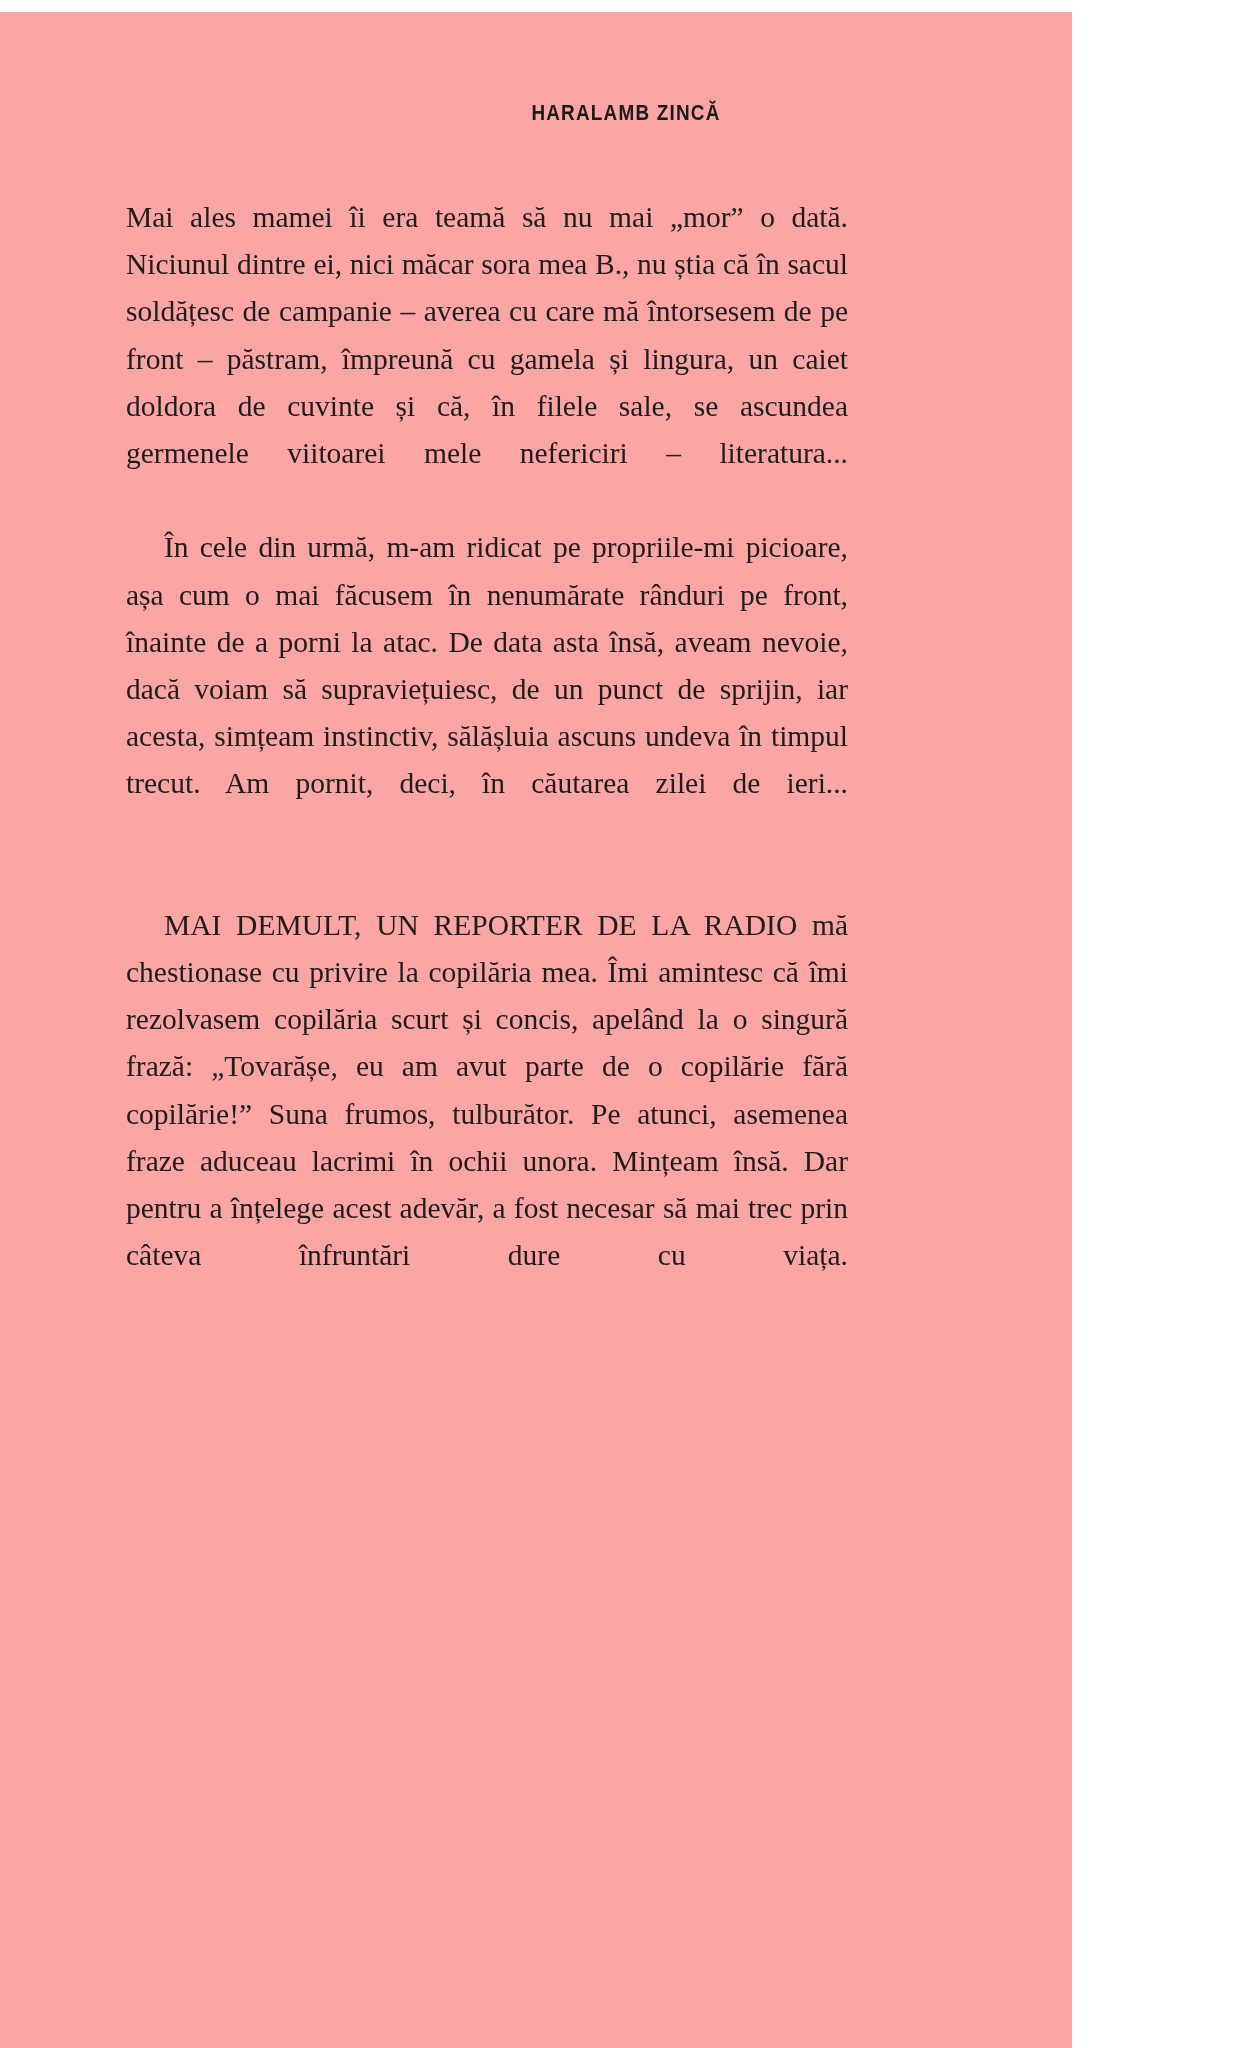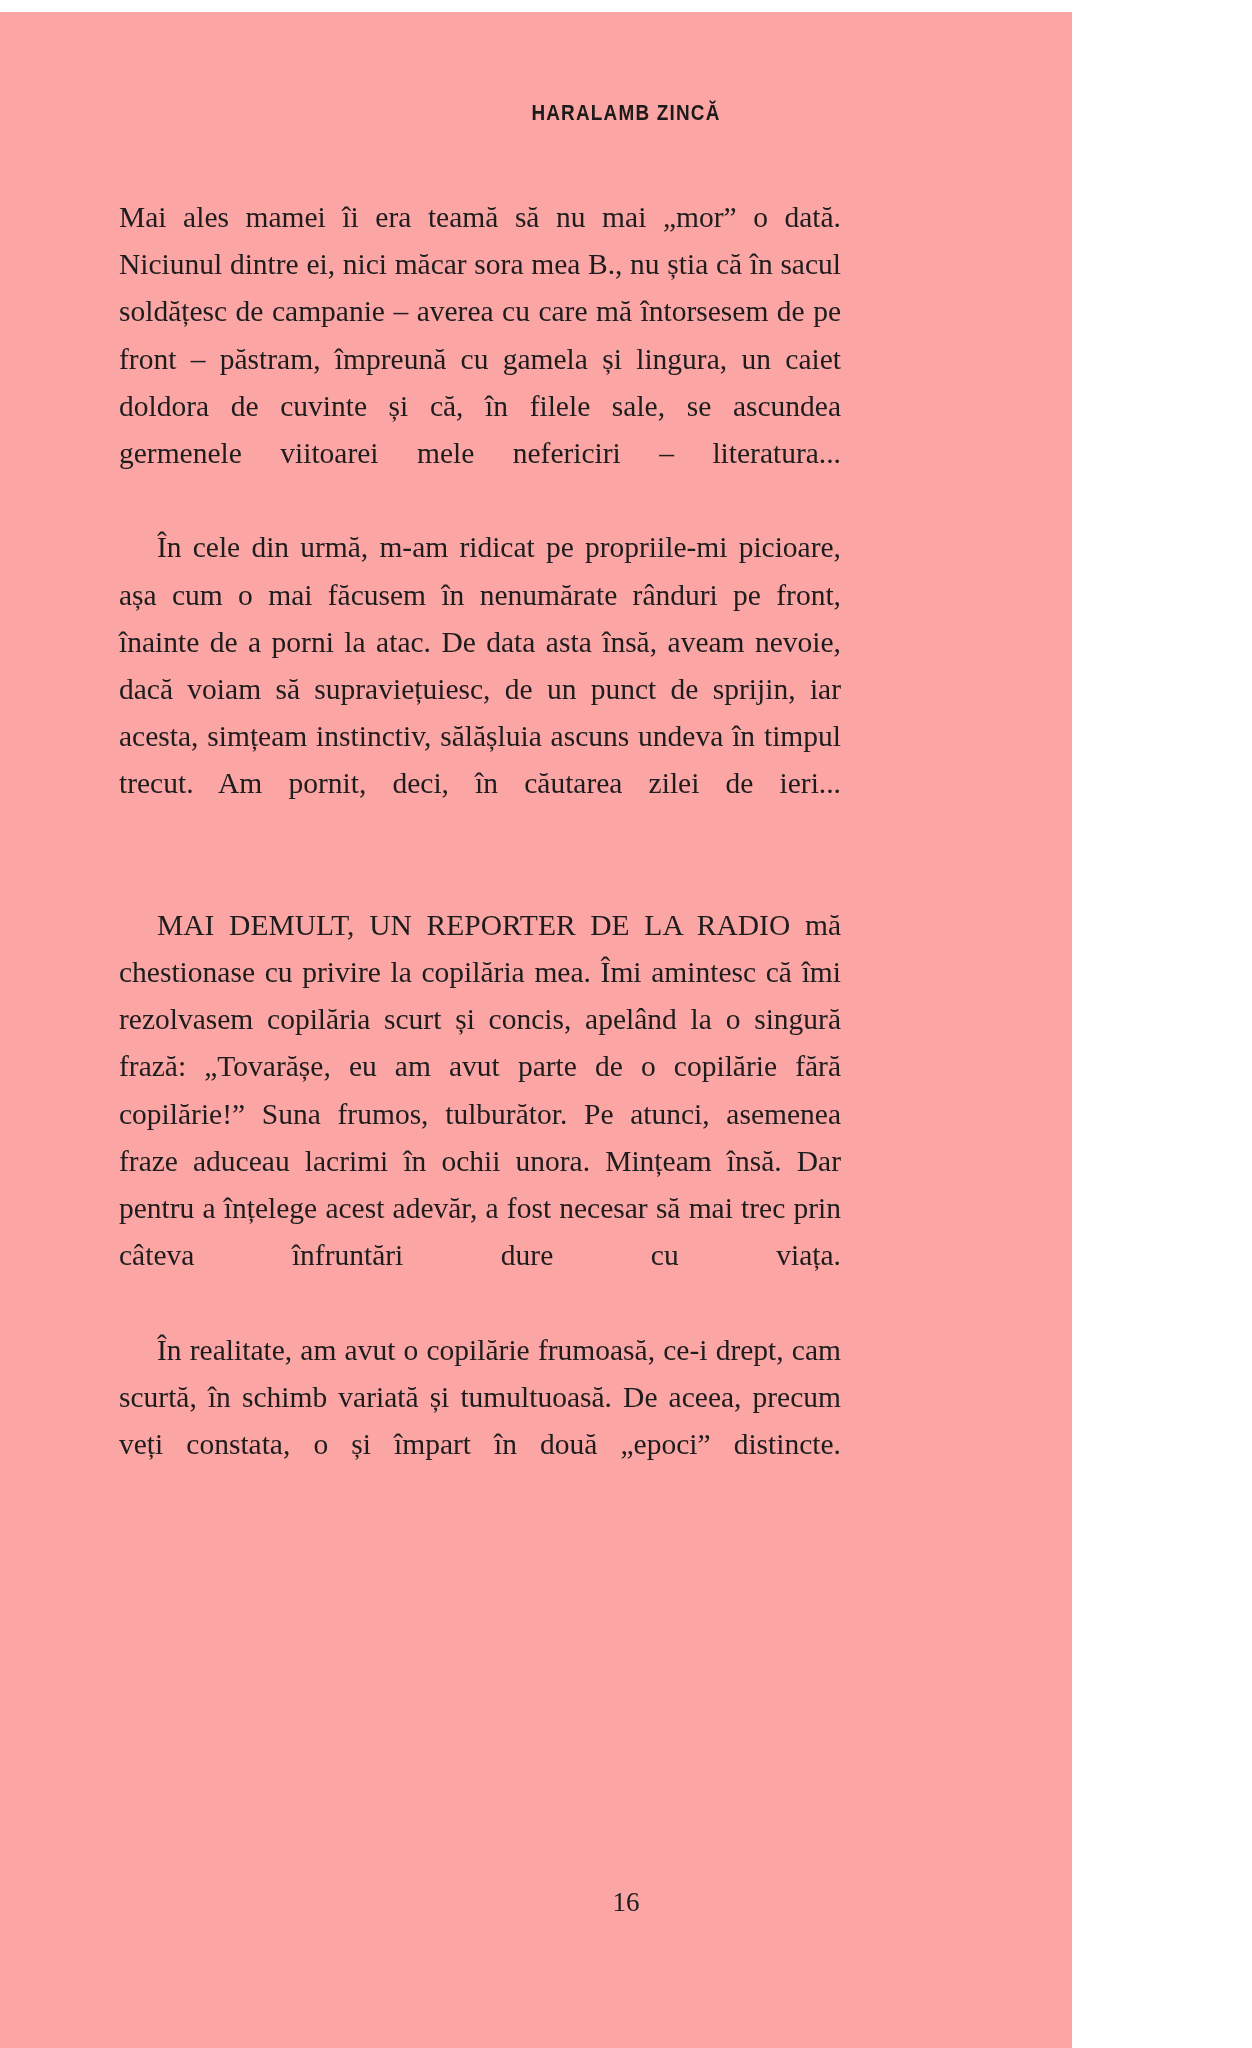--- a/index.html
+++ b/index.html
@@ -38,21 +38,21 @@
     font-size: 22px;
     letter-spacing: 1.4px;
     color: #1b1b1b;
     transform: scaleX(0.86);
     transform-origin: center center;
   }
 
   
   .textblock {
     position: absolute;
-    left: 119px;
+    left: 126px;
     top: 182px;
     width: 722px;
   }
 
   p.body {
     margin: 0;
     font-size: 29.5px;
     line-height: 47.2px;
     text-align: justify;
     text-justify: inter-word;
@@ -95,19 +95,17 @@
 
   <div class="running-head">HARALAMB ZINCĂ</div>
 
   <div class="textblock">
     <p class="body">Mai ales mamei îi era teamă să nu mai „mor” o dată. Niciunul dintre ei, nici măcar sora mea B., nu știa că în sacul soldățesc de campanie – averea cu care mă întorsesem de pe front – păstram, împreună cu gamela și lingura, un caiet doldora de cuvinte și că, în filele sale, se ascundea germenele viitoarei mele nefericiri – literatura...</p>
 
     <p class="body indent">În cele din urmă, m-am ridicat pe propriile-mi picioare, așa cum o mai făcusem în nenumărate rânduri pe front, înainte de a porni la atac. De data asta însă, aveam nevoie, dacă voiam să supraviețuiesc, de un punct de sprijin, iar acesta, simțeam instinctiv, sălășluia ascuns undeva în timpul trecut. Am pornit, deci, în căutarea zilei de ieri...</p>
 
     <p class="body indent gap-before">MAI DEMULT, UN REPORTER DE LA RADIO mă chestionase cu privire la copilăria mea. Îmi amintesc că îmi rezolvasem copilăria scurt și concis, apelând la o singură frază: „Tovarășe, eu am avut parte de o copilărie fără copilărie!” Suna frumos, tulburător. Pe atunci, asemenea fraze aduceau lacrimi în ochii unora. Mințeam însă. Dar pentru a înțelege acest adevăr, a fost necesar să mai trec prin câteva înfruntări dure cu viața.</p>
 
-    <p class="body indent">În realitate, am avut o copilărie frumoasă, ce-i drept, cam scurtă, în schimb variată și tumultuoasă. De aceea, precum veți constata, o și împart în două „epoci” distincte.</p>
 
   </div>
 
-  <div class="folio">16</div>
 
 </div>
 
 </body></html>

